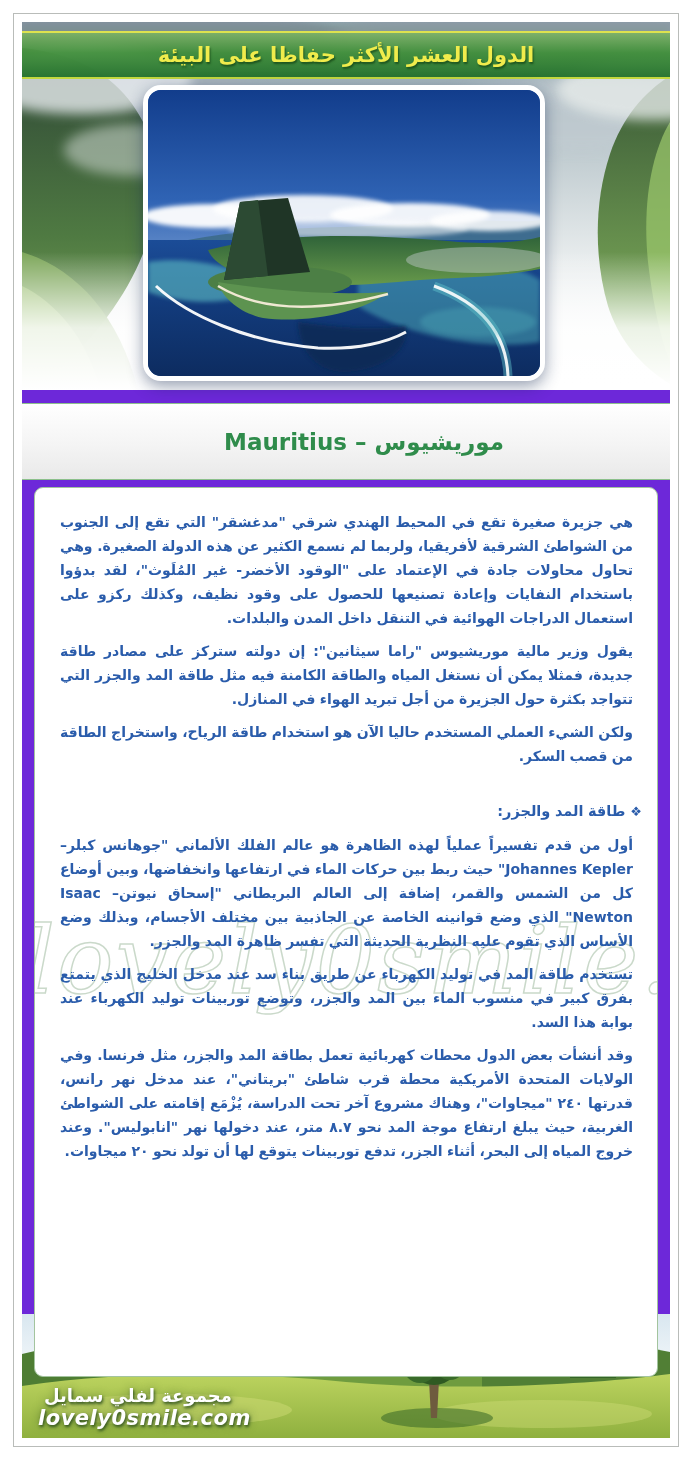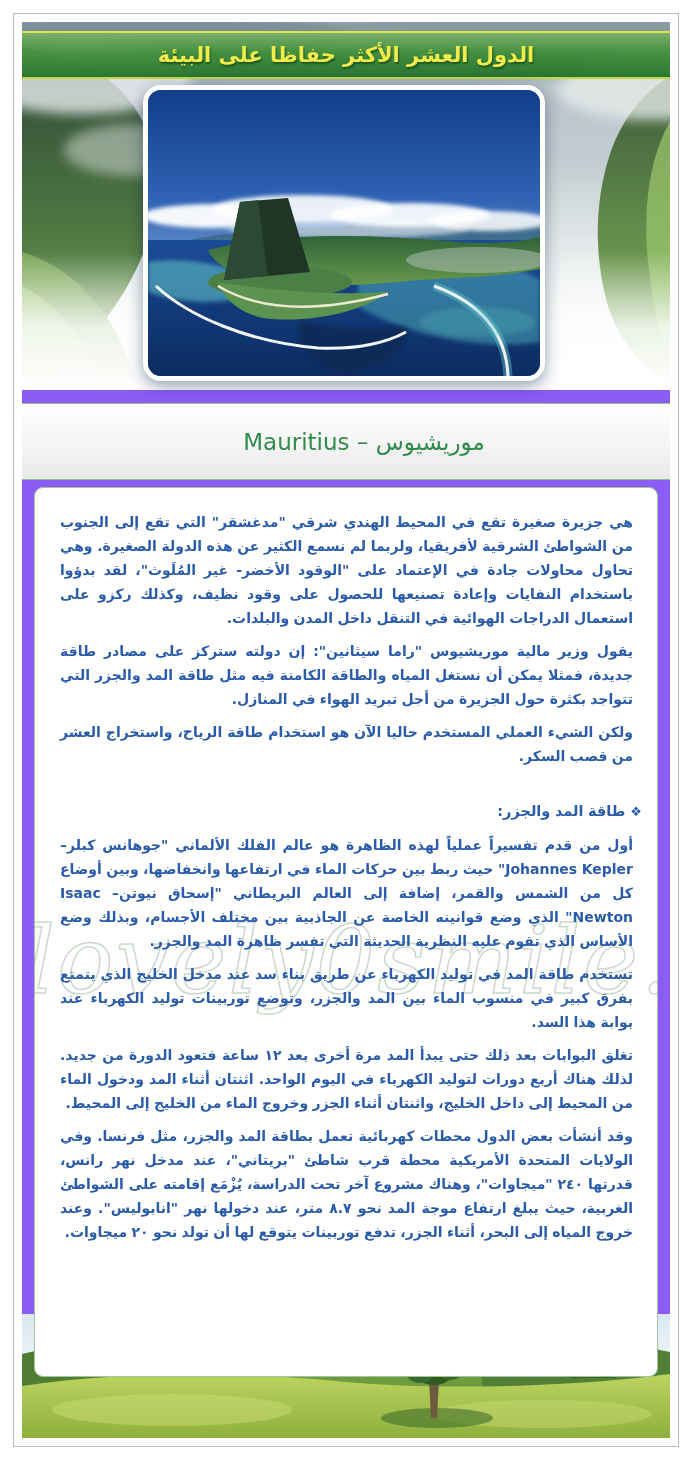--- a/index.html
+++ b/index.html
@@ -1,35 +1,35 @@
 <!DOCTYPE html>
 <html lang="ar"><head>
 <meta charset="utf-8">
 <style>
   html,body{margin:0;padding:0;background:#fff;}
   body{width:692px;height:1459px;position:relative;font-family:"DejaVu Sans",sans-serif;}
   .page{position:absolute;inset:0;background:#fff;overflow:hidden;}
   .frame{position:absolute;left:13px;top:13px;right:13px;bottom:12px;border:1px solid #b9bcb9;}
-  .content{position:absolute;inset:8px;background:#8b5cf6;overflow:hidden;}
+  .content{position:absolute;inset:8px;background:#6d28d9;overflow:hidden;}
 
   .header-bg{position:absolute;left:0;top:0;width:648px;height:368px;display:block;}
 
   .banner{position:absolute;left:0;top:9px;width:648px;height:48px;display:flex;align-items:center;justify-content:center;
     background:linear-gradient(180deg,rgba(123,182,94,.80) 0%,rgba(62,142,56,.92) 45%,rgba(34,112,42,.95) 100%);
     border-top:2px solid #dde24f;border-bottom:2px solid #c3d83e;box-sizing:border-box;}
   .banner-title{direction:rtl;color:#f0ec4c;font-size:21px;font-weight:bold;text-shadow:1px 2px 2px rgba(25,75,25,.85);}
 
   .photo{position:absolute;left:121px;top:63px;width:392px;height:286px;border:5px solid #fff;border-radius:18px;
     overflow:hidden;box-shadow:0 5px 16px rgba(20,40,80,.45);background:#1b4c97;}
   .photo svg{display:block;width:392px;height:286px;}
 
   .title-bar{position:absolute;left:0;top:381px;width:648px;height:77px;display:flex;align-items:center;justify-content:center;
     background:linear-gradient(180deg,#ffffff 0%,#f4f4f4 55%,#e9e9e9 100%);
     border-top:1px solid #8cc08c;border-bottom:1px solid #8cc08c;box-sizing:border-box;}
-  .country-title{direction:rtl;color:#2f8c4b;font-size:23px;font-weight:normal;margin-left:36px;}
+  .country-title{direction:rtl;color:#2f8c4b;font-size:23px;font-weight:bold;margin-left:36px;}
 
   .footer{position:absolute;left:0;bottom:0;width:648px;height:124px;}
   .footer svg{display:block;width:648px;height:124px;}
   .credit{position:absolute;left:16px;bottom:8px;direction:ltr;color:#fff;
     text-shadow:1px 2px 3px rgba(35,70,25,.85),0 0 8px rgba(35,70,25,.5);}
   .credit-group{font-size:18px;font-weight:bold;direction:rtl;text-align:left;padding-left:6px;}
   .credit-site{font-size:21px;font-weight:bold;font-style:italic;letter-spacing:.5px;}
 
   .panel{position:absolute;left:12px;top:465px;width:624px;height:890px;background:#fff;border:1px solid #a3c49e;
     border-radius:9px;box-sizing:border-box;overflow:hidden;z-index:2;}
@@ -171,31 +171,34 @@
           <ellipse cx="150" cy="96" rx="120" ry="16" fill="#d3de7a" opacity="0.45"></ellipse>
           <ellipse cx="520" cy="100" rx="110" ry="14" fill="#d3de7a" opacity="0.4"></ellipse>
           <ellipse cx="415" cy="104" rx="56" ry="10" fill="#3f6e2a" opacity="0.6"></ellipse>
           <path d="M409,104 L407,66 L412,58 L417,66 L415,104 Z" fill="#6e5b3e"></path>
           <circle cx="412" cy="44" r="27" fill="#2f5a22"></circle>
           <circle cx="398" cy="52" r="17" fill="#3a6b2a"></circle>
           <circle cx="428" cy="50" r="16" fill="#3a6b2a"></circle>
           <circle cx="412" cy="34" r="15" fill="#497f33"></circle>
           <circle cx="420" cy="42" r="9" fill="#5d9440"></circle>
         </svg>
+        <div class="credit">
+          <div class="credit-group">مجموعة لفلي سمايل</div>
+          <div class="credit-site">lovely0smile.com</div>
+        </div>
       </div>
 
       <div class="panel">
         <div class="watermark">lovely0smile.com</div>
         <div class="article">
           <p>هي جزيرة صغيرة تقع في المحيط الهندي شرقي "مدغشقر" التي تقع إلى الجنوب من الشواطئ الشرقية لأفريقيا، ولربما لم نسمع الكثير عن هذه الدولة الصغيرة. وهي تحاول محاولات جادة في الإعتماد على "الوقود الأخضر- غير المُلَوث"، لقد بدؤوا باستخدام النفايات وإعادة تصنيعها للحصول على وقود نظيف، وكذلك ركزو على استعمال الدراجات الهوائية في التنقل داخل المدن والبلدات.</p>
           <p>يقول وزير مالية موريشيوس "راما سيثانين": إن دولته ستركز على مصادر طاقة جديدة، فمثلا يمكن أن نستغل المياه والطاقة الكامنة فيه مثل طاقة المد والجزر التي تتواجد بكثرة حول الجزيرة من أجل تبريد الهواء في المنازل.</p>
-          <p>ولكن الشيء العملي المستخدم حاليا الآن هو استخدام طاقة الرياح، واستخراج العشر من قصب السكر.</p>
+          <p>ولكن الشيء العملي المستخدم حاليا الآن هو استخدام طاقة الرياح، واستخراج الطاقة من قصب السكر.</p>
           <h3 class="sec"><span class="dia">❖</span><span>طاقة المد والجزر:</span></h3>
           <p>أول من قدم تفسيراً عملياً لهذه الظاهرة هو عالم الفلك الألماني "جوهانس كبلر– Johannes Kepler" حيث ربط بين حركات الماء في ارتفاعها وانخفاضها، وبين أوضاع كل من الشمس والقمر، إضافة إلى العالم البريطاني "إسحاق نيوتن– Isaac Newton" الذي وضع قوانينه الخاصة عن الجاذبية بين مختلف الأجسام، وبذلك وضع الأساس الذي تقوم عليه النظرية الحديثة التي تفسر ظاهرة المد والجزر.</p>
           <p>تستخدم طاقة المد في توليد الكهرباء عن طريق بناء سد عند مدخل الخليج الذي يتمتع بفرق كبير في منسوب الماء بين المد والجزر، وتوضع توربينات توليد الكهرباء عند بوابة هذا السد.</p>
-          <p>تغلق البوابات بعد ذلك حتى يبدأ المد مرة أخرى بعد ١٢ ساعة فتعود الدورة من جديد. لذلك هناك أربع دورات لتوليد الكهرباء في اليوم الواحد. اثنتان أثناء المد ودخول الماء من المحيط إلى داخل الخليج، واثنتان أثناء الجزر وخروج الماء من الخليج إلى المحيط.</p>
           <p>وقد أنشأت بعض الدول محطات كهربائية تعمل بطاقة المد والجزر، مثل فرنسا. وفي الولايات المتحدة الأمريكية محطة قرب شاطئ "بريتاني"، عند مدخل نهر رانس، قدرتها ٢٤٠ "ميجاوات"، وهناك مشروع آخر تحت الدراسة، يُزْمَع إقامته على الشواطئ الغربية، حيث يبلغ ارتفاع موجة المد نحو ٨.٧ متر، عند دخولها نهر "انابوليس". وعند خروج المياه إلى البحر، أثناء الجزر، تدفع توربينات يتوقع لها أن تولد نحو ٢٠ ميجاوات.</p>
         </div>
       </div>
 
     </div>
   </div>
 </div>
 
 </body></html>

